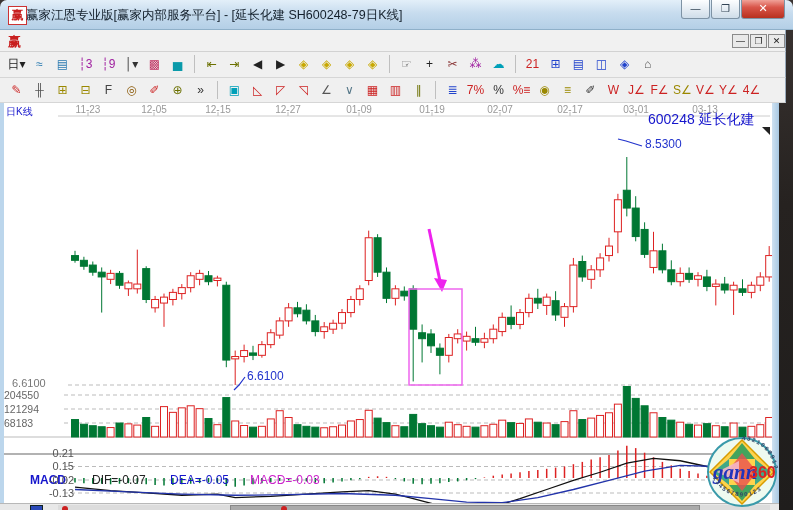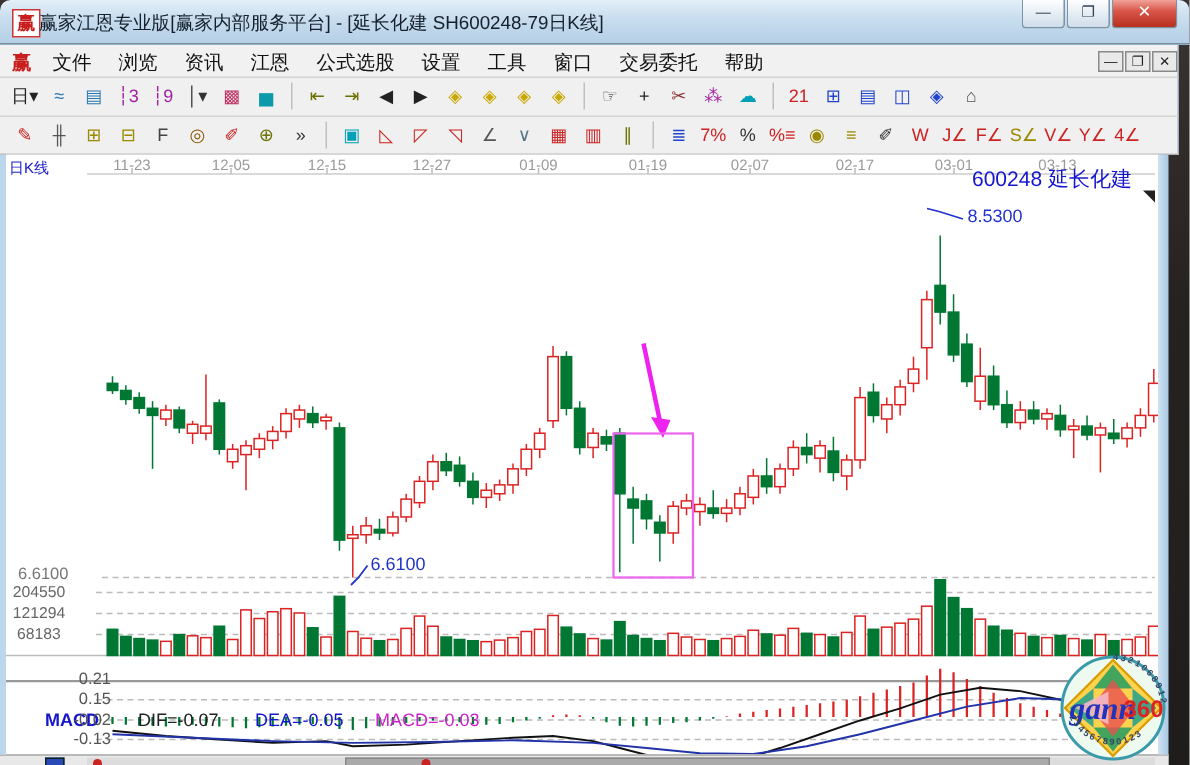--- a/index.html
+++ b/index.html
@@ -33,21 +33,21 @@
   #chartwrap{position:absolute;left:4px;top:103px;width:768px;height:400px;background:#ffffff;}
   #chart-svg{position:absolute;left:0;top:0;}
   .ovl{position:absolute;white-space:nowrap;}
   #mode-label{left:2px;top:2px;color:#1515cc;font-size:10px;}
   #stock-label{left:644px;top:8px;color:#1515cc;font-size:14px;}
   #price-axis-label{left:8px;top:274px;color:#777;font-size:11px;}
   #low-ann{left:243px;top:266px;color:#2233cc;font-size:12px;}
   #high-ann{left:641px;top:34px;color:#2233cc;font-size:12px;}
   #pattern-box{left:364px;top:86px;width:135px;height:32px;border:2px solid #ee22ee;background:#fff;
     color:#111;font-size:20px;letter-spacing:3px;text-align:center;line-height:32px;}
-  .vol-lab{left:0;width:44px;text-align:center;color:#666;font-size:10.5px;}
+  .vol-lab{left:0;width:44px;text-align:left;color:#666;font-size:10.5px;}
   #vol-lab0{top:286px;} #vol-lab1{top:300px;} #vol-lab2{top:314px;}
   .macd-head{top:342px;font-size:12px;margin-top:28px;}
   #macd-name{left:26px;color:#1515cc;font-weight:bold;}
   #macd-dif{left:88px;color:#222;}
   #macd-dea{left:166px;color:#1515cc;}
   #macd-macd{left:246px;color:#cc22cc;}
   .macd-ax{left:0;width:70px;text-align:right;color:#555;font-size:11px;}
   #macd-ax0{top:344px;} #macd-ax1{top:357px;} #macd-ax2{top:371px;} #macd-ax3{top:384px;}
   
   #statusbar{position:absolute;left:0;top:503px;width:779px;height:7px;background:#e8e8e8;border-top:1px solid #b8b8b8;}
@@ -66,21 +66,20 @@
   <div class="titlebar">
     <div class="appicon">赢</div>
     <div class="apptitle">赢家江恩专业版[赢家内部服务平台] - [延长化建  SH600248-79日K线]</div>
     <div class="winbtn" id="btn-min">—</div>
     <div class="winbtn" id="btn-max">❐</div>
     <div class="winbtn" id="btn-close">✕</div>
   </div>
 
   <div class="menubar">
     <span class="menulogo">赢</span>
-    <span id="menu-items"><span class="menu-item">文件</span><span class="menu-item">浏览</span><span class="menu-item">资讯</span><span class="menu-item">江恩</span><span class="menu-item">公式选股</span><span class="menu-item">设置</span><span class="menu-item">工具</span><span class="menu-item">窗口</span><span class="menu-item">交易委托</span><span class="menu-item">帮助</span></span>
     <div class="mdibtn" id="mdi-min">—</div>
     <div class="mdibtn" id="mdi-rest">❐</div>
     <div class="mdibtn" id="mdi-close">✕</div>
   </div>
 
   <div class="toolbar" id="toolbar1"><span class="tbicon" style="color: rgb(34, 34, 34);">日▾</span><span class="tbicon" style="color: rgb(42, 122, 176);">≈</span><span class="tbicon" style="color: rgb(42, 122, 176);">▤</span><span class="tbicon" style="color: rgb(160, 32, 160);">┆3</span><span class="tbicon" style="color: rgb(160, 32, 160);">┆9</span><span class="tbicon" style="color: rgb(51, 51, 51);">│▾</span><span class="tbicon" style="color: rgb(192, 48, 96);">▩</span><span class="tbicon" style="color: rgb(10, 154, 170);">▅</span><span class="tbsep"></span><span class="tbicon" style="color: rgb(107, 112, 0);">⇤</span><span class="tbicon" style="color: rgb(107, 112, 0);">⇥</span><span class="tbicon" style="color: rgb(34, 34, 34);">◀</span><span class="tbicon" style="color: rgb(34, 34, 34);">▶</span><span class="tbicon" style="color: rgb(200, 168, 0);">◈</span><span class="tbicon" style="color: rgb(200, 168, 0);">◈</span><span class="tbicon" style="color: rgb(200, 168, 0);">◈</span><span class="tbicon" style="color: rgb(200, 168, 0);">◈</span><span class="tbsep"></span><span class="tbicon" style="color: rgb(85, 85, 85);">☞</span><span class="tbicon" style="color: rgb(34, 34, 34);">+</span><span class="tbicon" style="color: rgb(136, 51, 51);">✂</span><span class="tbicon" style="color: rgb(160, 32, 160);">⁂</span><span class="tbicon" style="color: rgb(0, 160, 184);">☁</span><span class="tbsep"></span><span class="tbicon" style="color: rgb(204, 34, 34);">21</span><span class="tbicon" style="color: rgb(34, 68, 204);">⊞</span><span class="tbicon" style="color: rgb(34, 68, 204);">▤</span><span class="tbicon" style="color: rgb(34, 68, 204);">◫</span><span class="tbicon" style="color: rgb(34, 68, 204);">◈</span><span class="tbicon" style="color: rgb(85, 85, 85);">⌂</span></div>
   <div class="toolbar" id="toolbar2"><span class="tbicon" style="color: rgb(204, 34, 34);">✎</span><span class="tbicon" style="color: rgb(85, 85, 85);">╫</span><span class="tbicon" style="color: rgb(154, 136, 0);">⊞</span><span class="tbicon" style="color: rgb(154, 136, 0);">⊟</span><span class="tbicon" style="color: rgb(68, 68, 68);">F</span><span class="tbicon" style="color: rgb(136, 85, 0);">◎</span><span class="tbicon" style="color: rgb(204, 34, 34);">✐</span><span class="tbicon" style="color: rgb(107, 112, 0);">⊕</span><span class="tbicon" style="color: rgb(51, 51, 51);">»</span><span class="tbsep"></span><span class="tbicon" style="color: rgb(0, 160, 184);">▣</span><span class="tbicon" style="color: rgb(204, 34, 34);">◺</span><span class="tbicon" style="color: rgb(204, 34, 34);">◸</span><span class="tbicon" style="color: rgb(204, 34, 34);">◹</span><span class="tbicon" style="color: rgb(85, 85, 85);">∠</span><span class="tbicon" style="color: rgb(85, 119, 136);">∨</span><span class="tbicon" style="color: rgb(204, 34, 34);">▦</span><span class="tbicon" style="color: rgb(204, 34, 34);">▥</span><span class="tbicon" style="color: rgb(107, 112, 0);">∥</span><span class="tbsep"></span><span class="tbicon" style="color: rgb(34, 68, 204);">≣</span><span class="tbicon" style="color: rgb(204, 34, 34);">7%</span><span class="tbicon" style="color: rgb(51, 51, 51);">%</span><span class="tbicon" style="color: rgb(204, 34, 34);">%≡</span><span class="tbicon" style="color: rgb(154, 136, 0);">◉</span><span class="tbicon" style="color: rgb(154, 136, 0);">≡</span><span class="tbicon" style="color: rgb(51, 51, 51);">✐</span><span class="tbicon" style="color: rgb(204, 34, 34);">W</span><span class="tbicon" style="color: rgb(204, 34, 34);">J∠</span><span class="tbicon" style="color: rgb(204, 34, 34);">F∠</span><span class="tbicon" style="color: rgb(154, 136, 0);">S∠</span><span class="tbicon" style="color: rgb(204, 34, 34);">V∠</span><span class="tbicon" style="color: rgb(204, 34, 34);">Y∠</span><span class="tbicon" style="color: rgb(204, 34, 34);">4∠</span></div>
 
   <div id="leftborder"></div>
   <div id="rightborder"></div>

